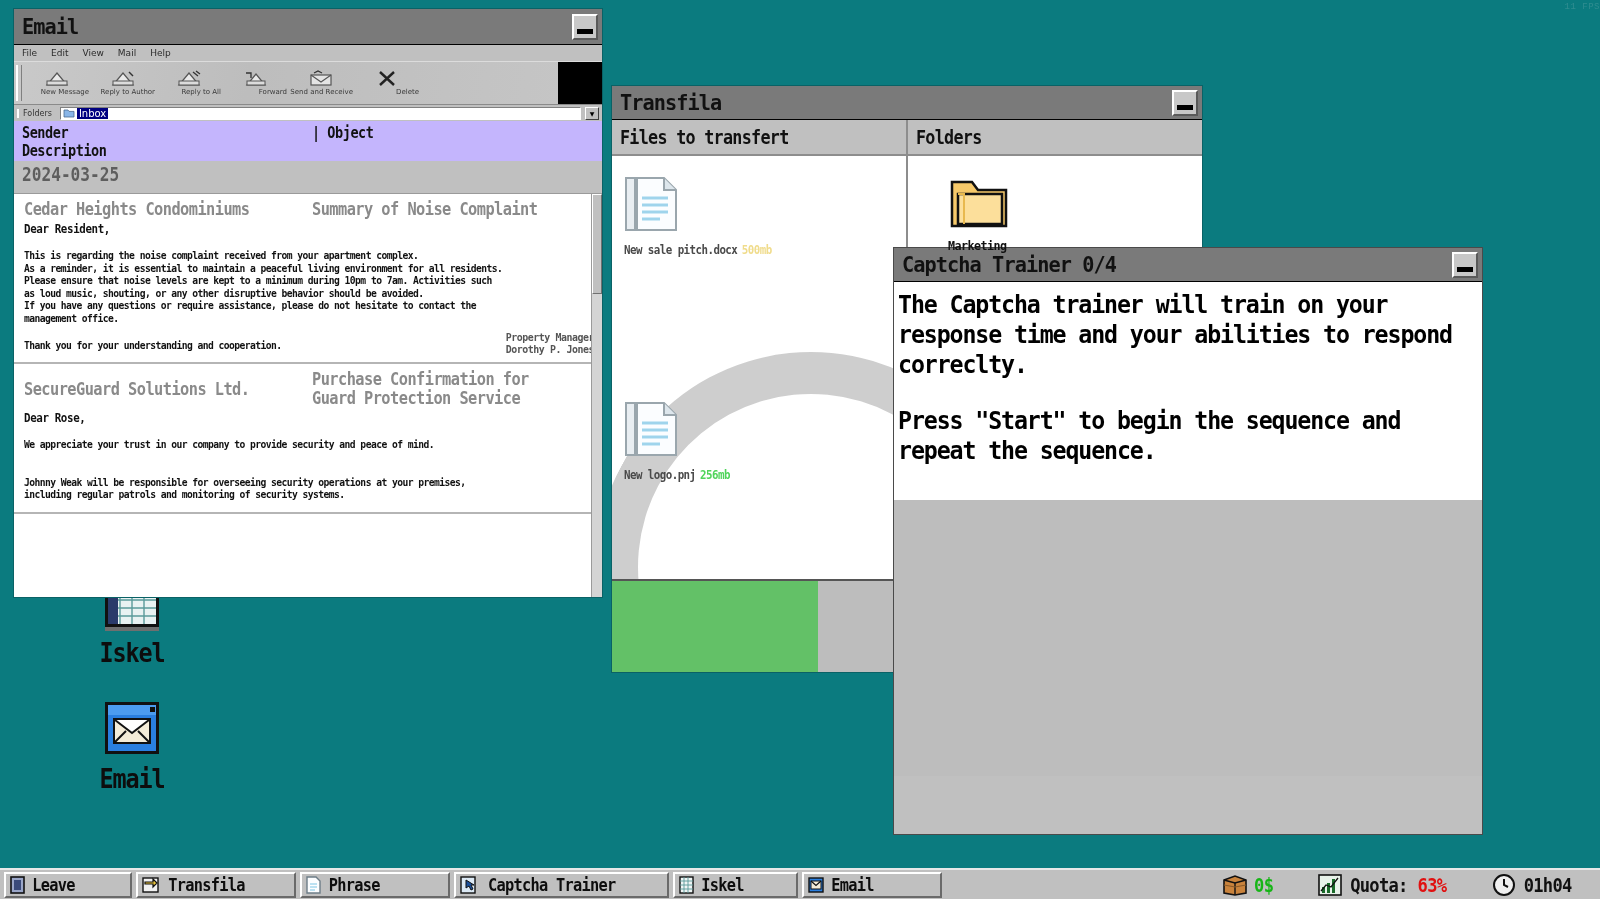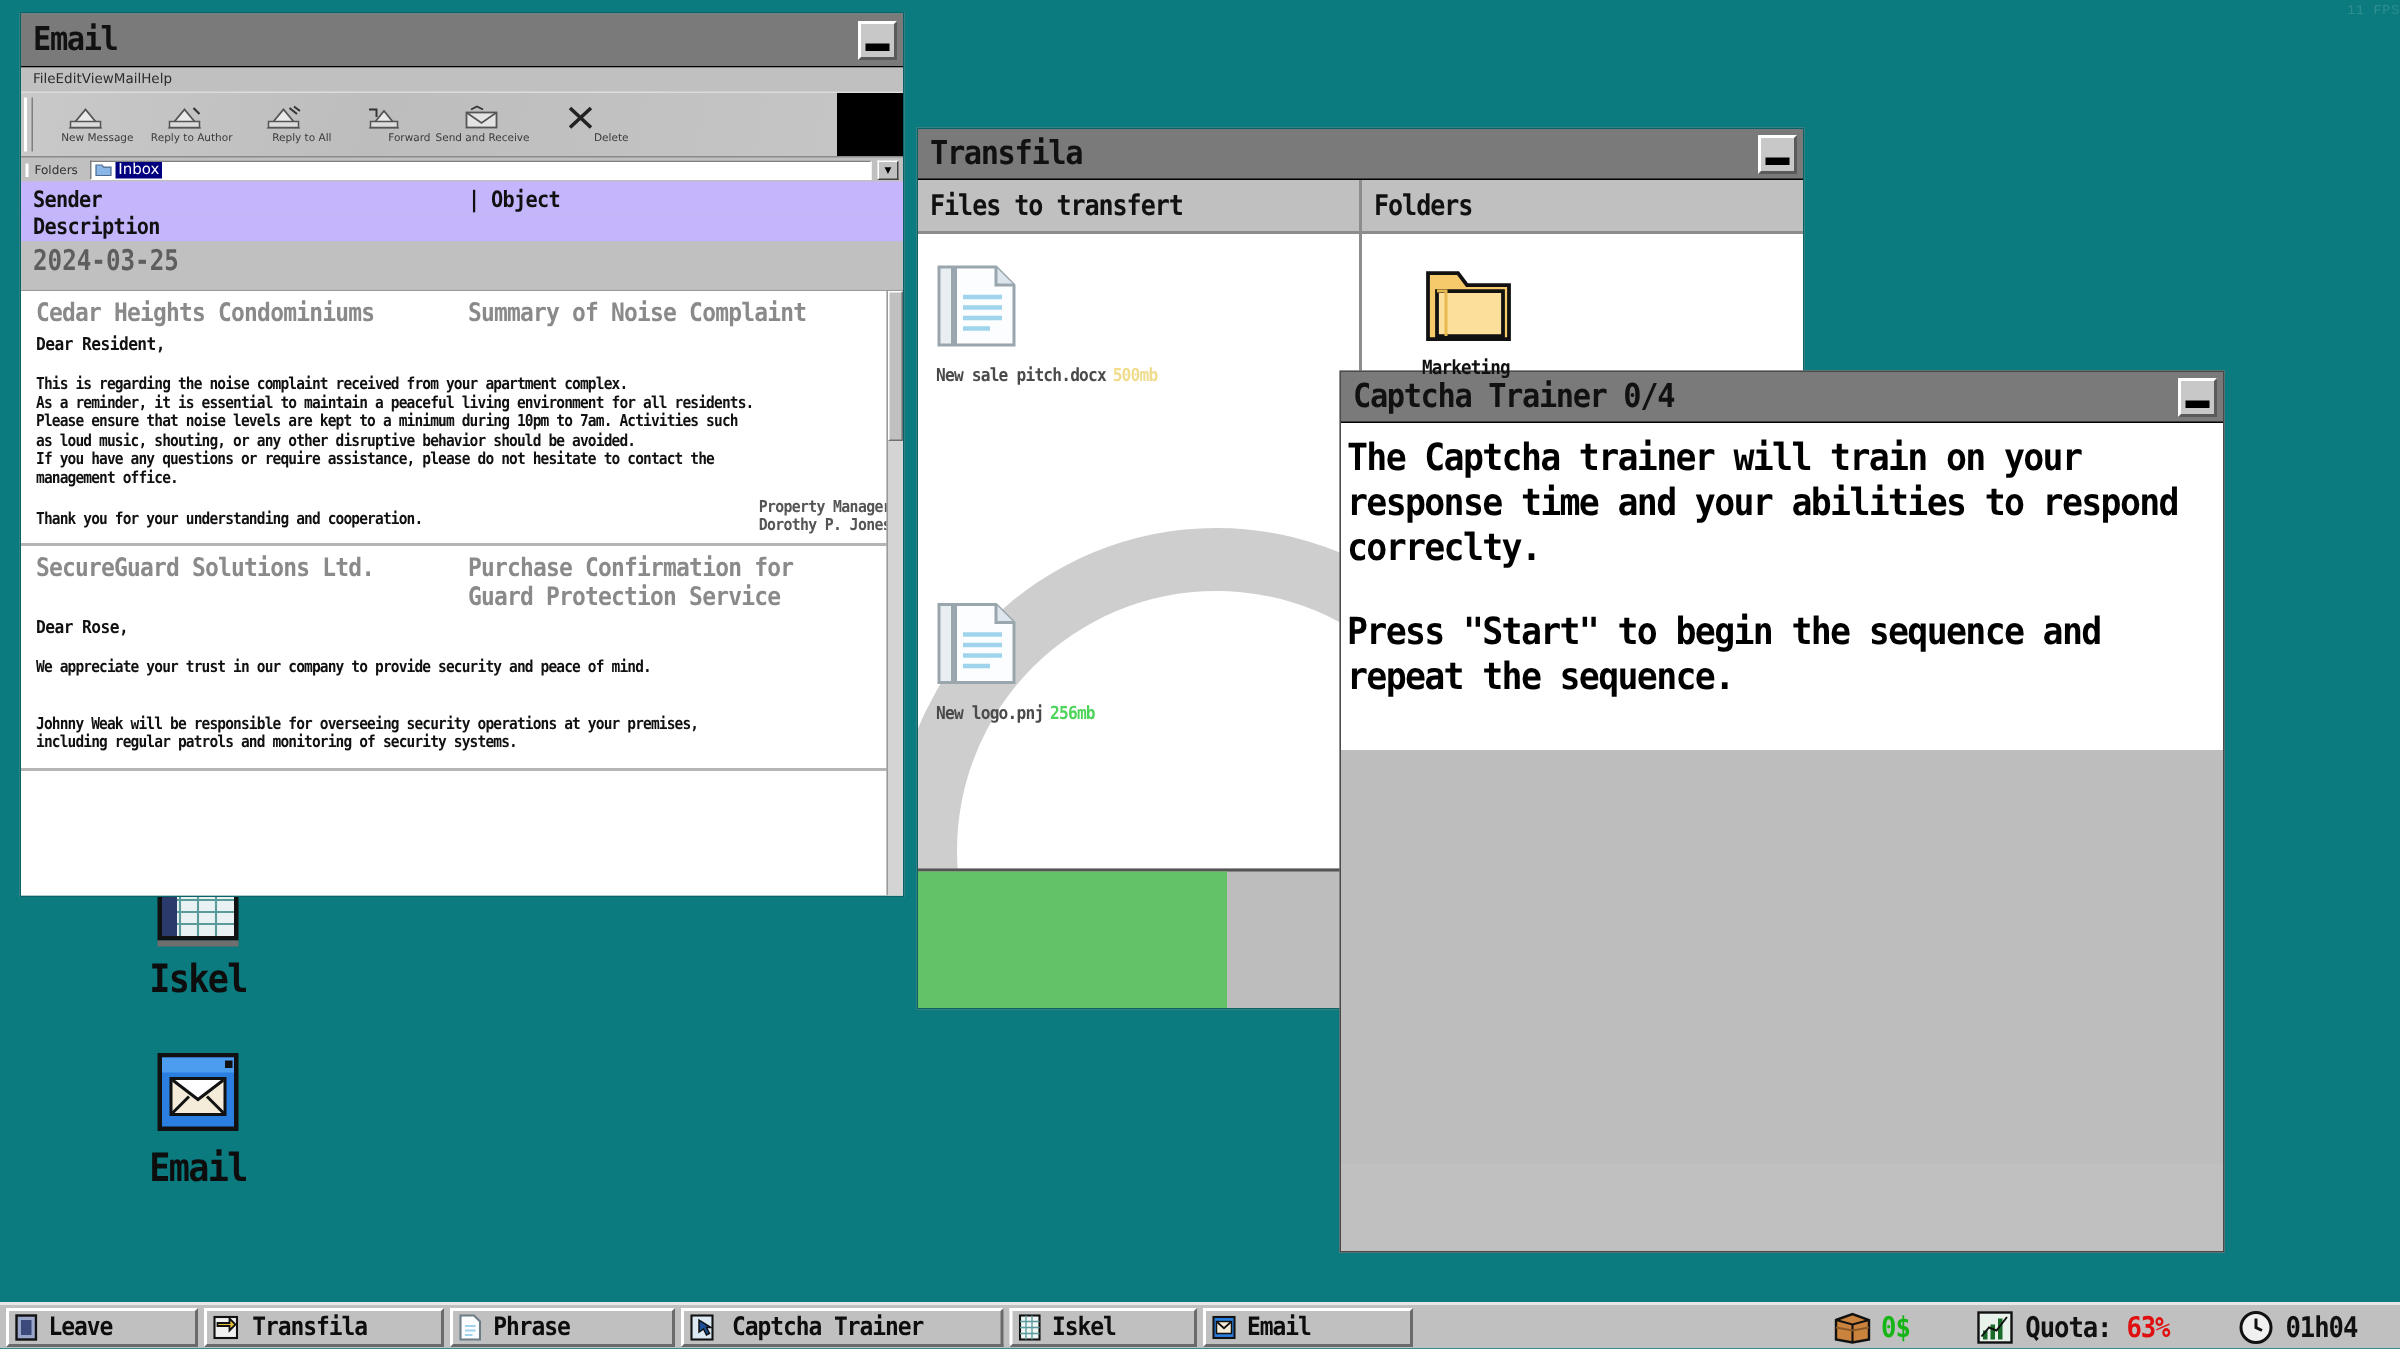--- a/index.html
+++ b/index.html
@@ -40,21 +40,21 @@
     display:flex; align-items:flex-end; justify-content:center;
     padding-bottom:4px; cursor:pointer; flex:none;
   }
   .min-btn i { display:block; width:16px; height:5px; background:#000; }
 
   
   #email-window { left:13px; top:8px; width:590px; height:590px; border:1px solid #0a6266; }
   #email-window .titlebar { height:36px; }
   .menubar {
     height:16px; background:#c0c0c0; display:flex; align-items:center;
-    padding-left:8px;
+    gap:14px; padding-left:8px;
     font-family:"DejaVu Sans", sans-serif; font-size:9px; color:#2b2b2b;
   }
   .menubar span { cursor:pointer; }
   .toolbar {
     height:44px; display:flex; align-items:stretch;
     background:linear-gradient(100deg,#c9c9c9,#bdbdbd 40%,#c6c6c6);
     border-top:1px solid #dcdcdc; border-bottom:1px solid #8a8a8a;
     position:relative; overflow:hidden;
   }
   .tb-grip { width:6px; border-left:2px solid #fff; border-right:1px solid #808080; margin:3px 2px; }
@@ -109,21 +109,21 @@
   .datebar .d {
     font-family:"DejaVu Sans Mono", monospace; font-weight:bold;
     font-size:19px; color:#5e5e5e; letter-spacing:0px;
     transform:scaleX(0.85); transform-origin:left center;
   }
   .mail-scroll {
     background:#fff; position:relative; overflow:hidden;
     height:404px; border-top:1px solid #9a9a9a;
   }
   .mail-item { padding:6px 10px 10px 10px; border-bottom:2px solid #b5b5b5; position:relative; }
-  .mi-head { display:flex; align-items:flex-start; }
+  .mi-head { display:flex; align-items:center; }
   .mi-from {
     width:288px; font-family:"DejaVu Sans Mono", monospace; font-weight:bold;
     font-size:17px; color:#8a8a8a; letter-spacing:-0.6px; line-height:19px;
     transform:scaleX(0.9); transform-origin:left center;
   }
   .mi-subj {
     flex:1; font-family:"DejaVu Sans Mono", monospace; font-weight:bold;
     font-size:17px; color:#8a8a8a; letter-spacing:-0.6px; line-height:19px;
     transform:scaleX(0.9); transform-origin:left center;
   }

